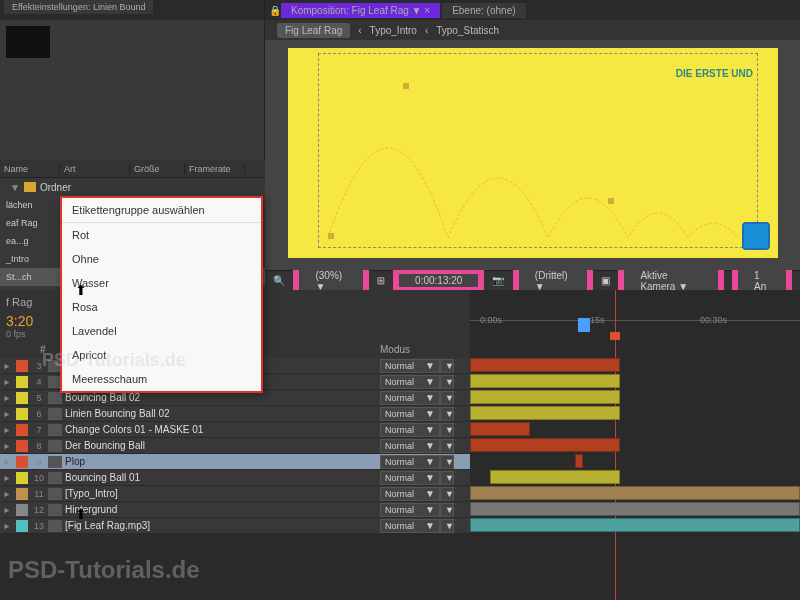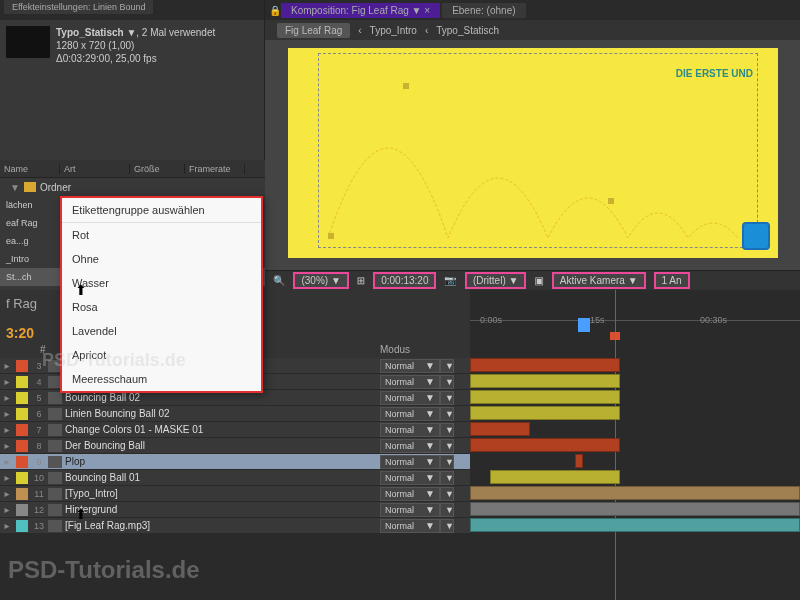--- a/index.html
+++ b/index.html
@@ -13,35 +13,35 @@
 .comp-name{font-weight:bold}
 .project-panel{position:absolute;left:0;top:160px;width:265px;height:440px;background:#383838}
 .col-headers{display:flex;height:18px;background:#333;border-bottom:1px solid #222;align-items:center}
 .col-h{padding:0 4px;color:#aaa;font-size:9px;border-right:1px solid #222}
 .folder-row{display:flex;align-items:center;height:18px;padding-left:10px;background:#383838}
 .folder-icon{width:12px;height:10px;background:#d8a830;margin-right:4px}
 .proj-row{display:flex;align-items:center;height:18px;padding-left:6px;font-size:9px;color:#ccc}
 .preview{position:absolute;left:265px;top:0;width:535px;height:290px;background:#333}
 .preview-tabs{display:flex;height:20px;background:#2a2a2a;align-items:center;gap:2px;padding-left:4px}
 .ptab{background:#383838;padding:2px 10px;color:#aaa;font-size:10px}
-.ptab.active{background:#4c1d95}
+.ptab.active{background:#6d28d9}
 .crumbs{display:flex;height:20px;background:#333;align-items:center;padding-left:12px;gap:8px;color:#bbb;font-size:10px}
 .crumb-active{background:#555;padding:2px 8px;border-radius:2px}
 .viewport{position:relative;height:230px;background:#444;overflow:hidden}
 .canvas{position:absolute;left:23px;top:8px;width:490px;height:210px;background:#f7e741}
 .headline{position:absolute;right:25px;top:15px;color:#2d8a8a;font-weight:bold;font-size:20px;text-align:center;line-height:22px;font-family:'Arial Black',sans-serif}
 .ball{position:absolute;width:28px;height:28px;background:#1a8fd8;border-radius:4px;right:8px;bottom:8px;border:2px solid #1a6fb8}
 .sel-box{position:absolute;border:1px dashed #888}
 .handle{position:absolute;width:6px;height:6px;background:#ccb030}
 .preview-bar{height:20px;background:#333;display:flex;align-items:center;padding:0 8px;gap:8px;color:#ccc;font-size:9px;border-top:1px solid #222}
-.pbtn{background:#444;padding:1px 6px;border:2px solid #ec4899}
+.pbtn{background:#444;padding:1px 16px;border:6px solid #ec4899}
 .timeline{position:absolute;left:0;top:290px;width:800px;height:310px;background:#2a2a2a}
 .tl-top{height:50px;background:#333;display:flex}
 .tl-corner{width:60px;background:#333;padding:6px}
-.timecode{color:#e8a030;font-size:14px;font-weight:bold}
+.timecode{color:#e8a030;font-size:14px;font-weight:normal}
 .fps{color:#888;font-size:9px}
 .tl-ruler{position:absolute;left:470px;top:0;right:0;height:50px;background:#2a2a2a}
 .ruler-line{position:absolute;top:30px;left:0;right:0;height:1px;background:#555}
 .ruler-tick{position:absolute;top:25px;color:#888;font-size:9px}
 .playhead{position:absolute;top:28px;width:12px;height:14px;background:#4a9eff}
 .cti{position:absolute;top:0;width:1px;height:310px;background:#c04040}
 .cti-head{position:absolute;top:42px;width:10px;height:8px;background:#d85030;left:-5px}
 .layers{position:absolute;top:50px;left:0;width:470px}
 .layer-header{display:flex;height:18px;background:#333;align-items:center;color:#aaa;font-size:9px}
 .lh-modus{position:absolute;left:380px}
@@ -68,25 +68,20 @@
 </style>
 </head>
 <body>
 
 <div class="top-panel">
   <div class="tab-row">
       <div class="tab">Effekteinstellungen: Linien Bound</div>
     </div>
   <div class="comp-info">
     <div class="thumb"></div>
-    <div class="comp-text">
-      <div><span class="comp-name">Typo_Statisch</span> ▼<span>, 2 Mal verwendet</span></div>
-      <div>1280 x 720 (1,00)</div>
-      <div>Δ0:03:29:00, 25,00 fps</div>
-    </div>
   </div>
 </div>
 
 <div class="project-panel">
   <div class="col-headers">
     <div class="col-h" style="width:60px">Name</div>
     <div class="col-h" style="width:70px">Art</div>
     <div class="col-h" style="width:55px">Größe</div>
     <div class="col-h" style="width:60px">Framerate</div>
   </div>
@@ -140,21 +135,21 @@
     <span class="pbtn"><span>(Drittel)</span> ▼</span>
     <span>▣</span>
     <span class="pbtn"><span>Aktive Kamera</span> ▼</span>
     <span class="pbtn">1 An</span>
   </div>
 </div>
 
 <div class="timeline">
   <div class="tl-top">
     <div class="tl-corner">
-      <div style="color:#aaa;font-size:13px;margin-bottom:14px">f Rag</div>
+      <div style="color:#aaa;font-size:11px;margin-bottom:5px">f Rag</div>
       <div class="timecode">3:20</div>
       <div class="fps">0 fps</div>
     </div>
   </div>
   <div class="tl-ruler">
     <div class="ruler-line"></div>
     <div class="ruler-tick" style="left:10px">0:00s</div>
     <div class="ruler-tick" style="left:120px">15s</div>
     <div class="ruler-tick" style="left:230px">00:30s</div>
     <div class="playhead" style="left:108px"></div>

